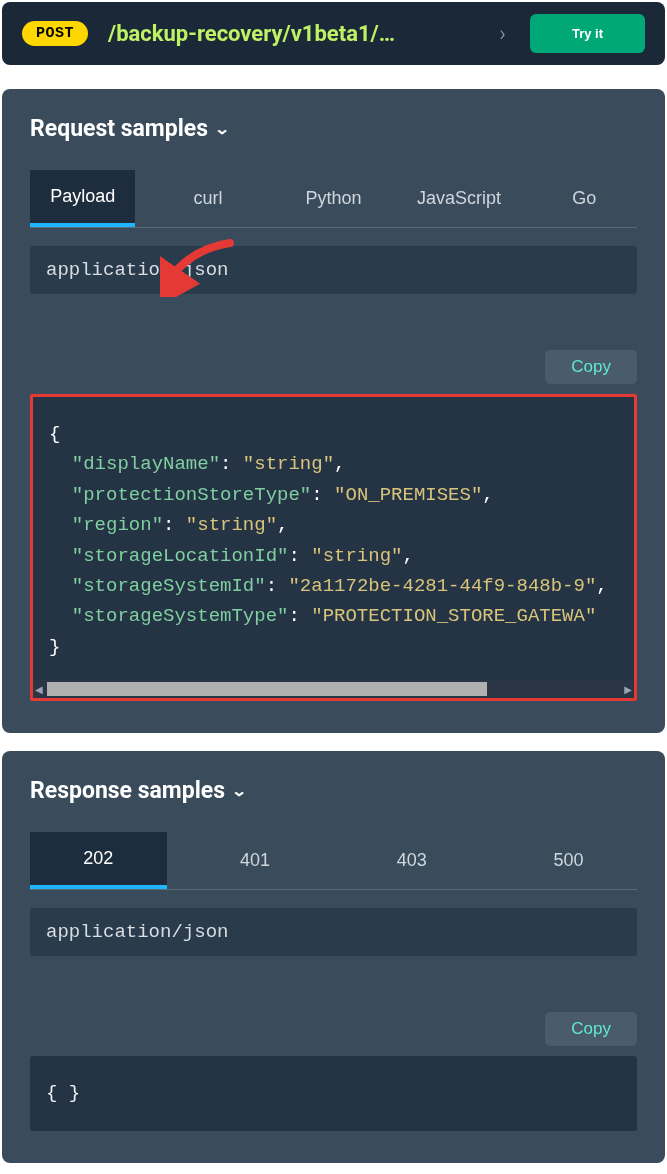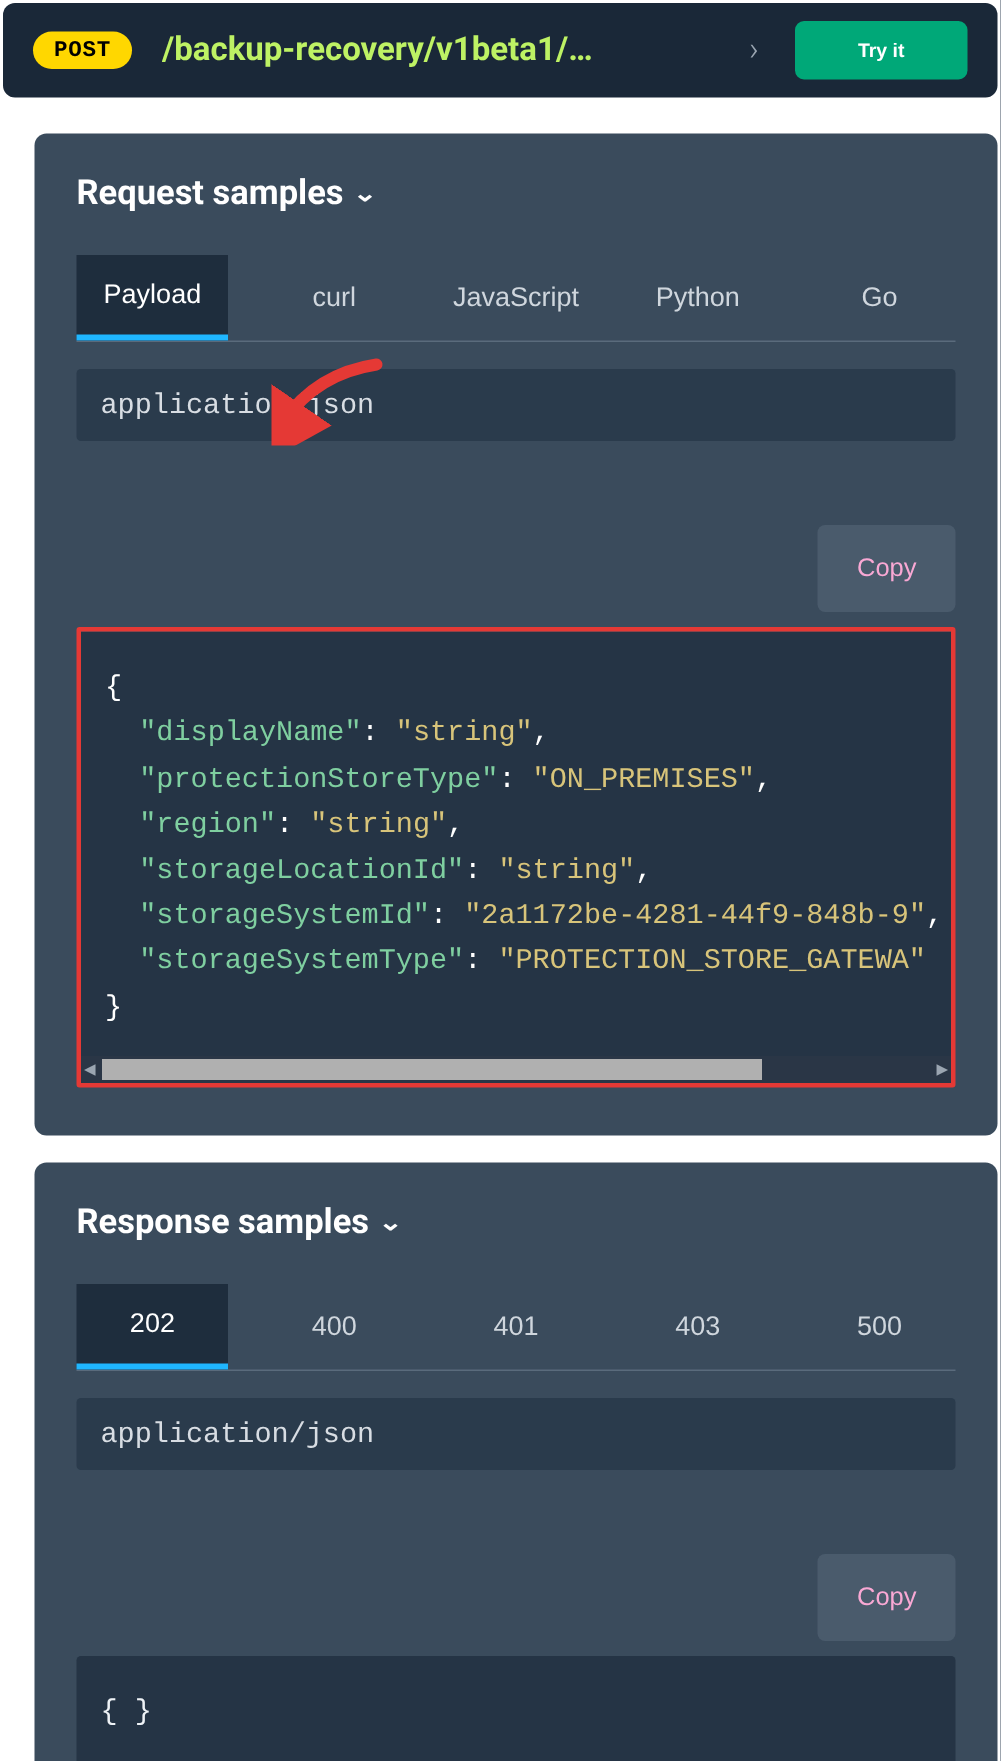--- a/index.html
+++ b/index.html
@@ -56,21 +56,20 @@
       font-size: 13px;
       font-weight: 700;
       cursor: pointer;
     }
 
     .panel {
       background: #3a4b5c;
       border-radius: 8px;
       padding: 26px 28px 32px 28px;
       margin-bottom: 18px;
-      margin-left: 21px;
     }
     .panel-title {
       color: #fff;
       font-size: 23px;
       font-weight: 700;
       display: flex;
       align-items: center;
       gap: 8px;
       margin-bottom: 28px;
     }
@@ -113,23 +112,23 @@
     }
 
     .copy-row {
       display: flex;
       justify-content: flex-end;
       margin-top: 56px;
       margin-bottom: 10px;
     }
     .copy-button {
       background: #4a5b6c;
-      color: #f9a8d4;
+      color: #5eead4;
       border: none;
-      padding: 19px 26px;
+      padding: 7px 26px;
       border-radius: 5px;
       font-size: 17px;
       cursor: pointer;
     }
 
     .code-highlight-wrap {
       border: 3px solid #e53935;
       border-radius: 2px;
       position: relative;
     }
@@ -212,22 +211,22 @@
       <marker id="arrowhead" markerWidth="7" markerHeight="7" refX="2" refY="3.5" orient="auto">
         <polygon points="0 0, 7 3.5, 0 7" fill="#e53935"></polygon>
       </marker>
     </defs>
     <path d="M 70 6 Q 30 12 8 44" stroke="#e53935" stroke-width="8" fill="none" marker-end="url(#arrowhead)" stroke-linecap="round"></path>
   </svg>
 
   <div class="tab-row">
     <button class="tab active">Payload</button>
     <button class="tab">curl</button>
+    <button class="tab">Python</button>
     <button class="tab">JavaScript</button>
-    <button class="tab">Python</button>
     <button class="tab">Go</button>
   </div>
 
   <div class="mime-row">application/json</div>
 
   <div class="copy-row">
     <button class="copy-button">Copy</button>
   </div>
 
   <div class="code-highlight-wrap">
@@ -248,21 +247,20 @@
 </div>
 
 <div class="panel">
   <div class="panel-title">
     <span>Response samples</span>
     <span class="chevron-down">⌄</span>
   </div>
 
   <div class="tab-row">
     <button class="tab active">202</button>
-    <button class="tab">400</button>
     <button class="tab">401</button>
     <button class="tab">403</button>
     <button class="tab">500</button>
   </div>
 
   <div class="mime-row">application/json</div>
 
   <div class="copy-row">
     <button class="copy-button">Copy</button>
   </div>

